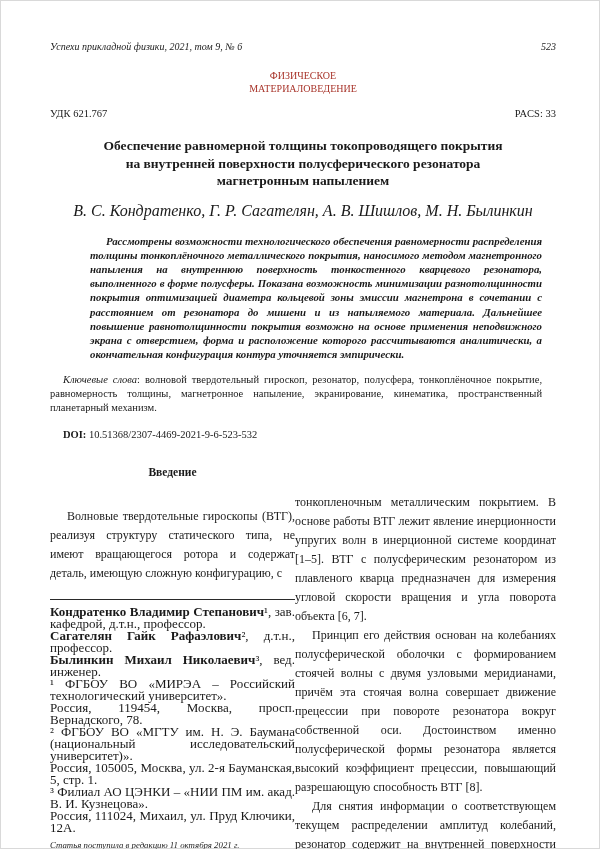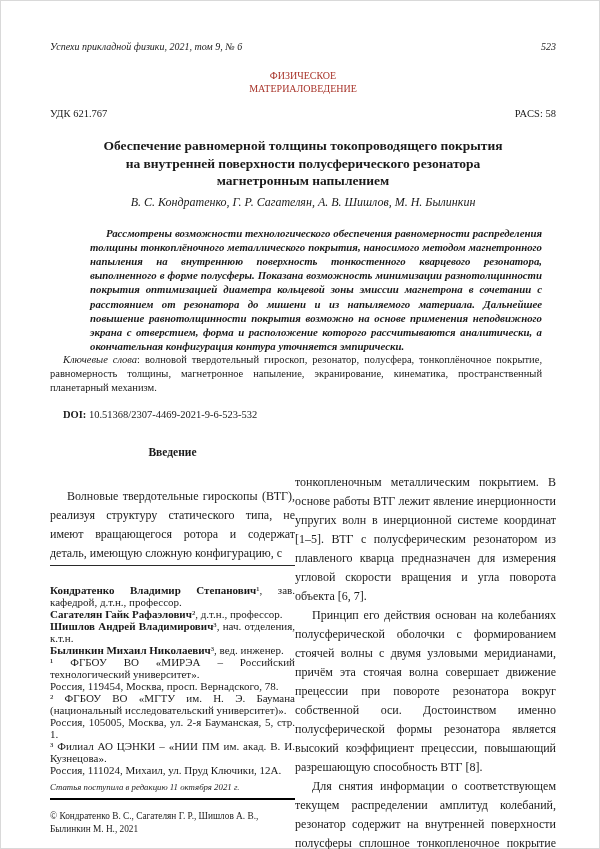--- a/index.html
+++ b/index.html
@@ -18,41 +18,41 @@
   .hdr{display:flex;justify-content:space-between;align-items:baseline;
        font-style:italic;font-size:10px;line-height:13px;}
   
   .section-row{display:flex;align-items:center;margin-top:13px;flex-direction:column;}
   .rule-dbl{flex:1;height:2px;border-top:2.5px solid #1c1c1c;border-bottom:1.2px solid #1c1c1c;}
   .section-label{width:196px;text-align:center;color:#a8342a;font-size:10px;line-height:13px;padding:0 8px;}
   
   .codes{display:flex;justify-content:space-between;margin-top:9px;font-size:10.5px;line-height:13px;}
   
   .title{margin-top:17px;text-align:center;font-weight:700;font-size:13.5px;line-height:17.5px;}
-  .authors{margin-top:5px;text-align:center;font-style:italic;font-size:12px;line-height:15px;}
+  .authors{margin-top:13px;text-align:center;font-style:italic;font-size:16px;line-height:15px;}
   
   .abstract{margin-top:16px;margin-right:14px;font-weight:700;font-style:italic;
             font-size:10.8px;line-height:14.2px;text-align:justify;margin-left:40px;}
   .abstract .para{text-indent:16px;}
   
-  .keywords{margin-right:14px;font-size:10.5px;line-height:14px;text-align:justify;}
+  .keywords{margin-top:12px;margin-right:14px;font-size:10.5px;line-height:14px;text-align:justify;}
   .keywords .para{text-indent:13px;}
   
   .doi{margin-top:13px;margin-left:13px;font-size:10.5px;line-height:14px;}
   
   .cols{display:flex;margin-top:23px;}
   .col-l{width:245px;flex:none;}
   .col-r{flex:1;min-width:0;}
   .bodytext{font-size:12px;line-height:19px;text-align:justify;margin-top:28px;}
   .bodytext .para{text-indent:17px;}
   .bodytext.first-flush .para:first-child{text-indent:0;}
   .intro-h{text-align:center;font-weight:700;font-size:11.5px;line-height:14px;margin-bottom:9px;}
   
-  .fnblock{margin-top:2px;border-top:1px solid #2a2a2a;padding-top:18px;
-           font-size:11px;line-height:12px;text-align:justify;}
+  .fnblock{margin-top:16px;border-top:1px solid #2a2a2a;padding-top:6px;
+           font-size:13px;line-height:12px;text-align:justify;}
   .fnblock .para{text-indent:0;}
   .received{margin-top:5px;font-style:italic;font-size:8.8px;line-height:12px;}
   .copyright{margin-top:5px;border-top:2px solid #000000;padding-top:10px;
              font-size:9.3px;line-height:12.5px;}
   
   .run-r{} .run-b{font-weight:700;} .run-i{font-style:italic;}
 </style>
 </head>
 <body>
 
@@ -67,21 +67,21 @@
     <div class="rule-dbl"></div>
     <div class="section-label">
         <div>ФИЗИЧЕСКОЕ</div>
         <div>МАТЕРИАЛОВЕДЕНИЕ</div>
       </div>
     <div class="rule-dbl"></div>
   </div>
 
   <div class="codes">
     <span>УДК 621.767</span>
-    <span>PACS: 58</span>
+    <span>PACS: 33</span>
   </div>
 
   <div class="title">
       <div>Обеспечение равномерной толщины токопроводящего покрытия</div>
       <div>на внутренней поверхности полусферического резонатора</div>
       <div>магнетронным напылением</div>
     </div>
 
   <div class="authors">В. С. Кондратенко, Г. Р. Сагателян, А. В. Шишлов, М. Н. Былинкин</div>
 
@@ -101,21 +101,20 @@
 
     <div class="col-l">
       <div class="intro-h">Введение</div>
       <div class="bodytext">
           <div class="para">Волновые твердотельные гироскопы (ВТГ), реализуя структуру статического типа, не имеют вращающегося ротора и содержат деталь, имеющую сложную конфигурацию, с</div>
         </div>
 
       <div class="fnblock">
           <div class="para"><span class="run-b">Кондратенко Владимир Степанович</span><span class="run-r">¹, зав. кафедрой, д.т.н., профессор.</span></div>
           <div class="para"><span class="run-b">Сагателян Гайк Рафаэлович</span><span class="run-r">², д.т.н., профессор.</span></div>
-          <div class="para"><span class="run-b">Шишлов Андрей Владимирович</span><span class="run-r">³, нач. отделения, к.т.н.</span></div>
           <div class="para"><span class="run-b">Былинкин Михаил Николаевич</span><span class="run-r">³, вед. инженер.</span></div>
           <div class="para"><span class="run-r">¹ ФГБОУ ВО «МИРЭА – Российский технологический университет».</span></div>
           <div class="para"><span class="run-r">Россия, 119454, Москва, просп. Вернадского, 78.</span></div>
           <div class="para"><span class="run-r">² ФГБОУ ВО «МГТУ им. Н. Э. Баумана (национальный исследовательский университет)».</span></div>
           <div class="para"><span class="run-r">Россия, 105005, Москва, ул. 2-я Бауманская, 5, стр. 1.</span></div>
           <div class="para"><span class="run-r">³ Филиал АО ЦЭНКИ – «НИИ ПМ им. акад. В. И. Кузнецова».</span></div>
           <div class="para"><span class="run-r">Россия, 111024, Михаил, ул. Пруд Ключики, 12А.</span></div>
         </div>
       <div class="received">Статья поступила в редакцию 11 октября 2021 г.</div>
       <div class="copyright">© Кондратенко В. С., Сагателян Г. Р., Шишлов А. В., Былинкин М. Н., 2021</div>

